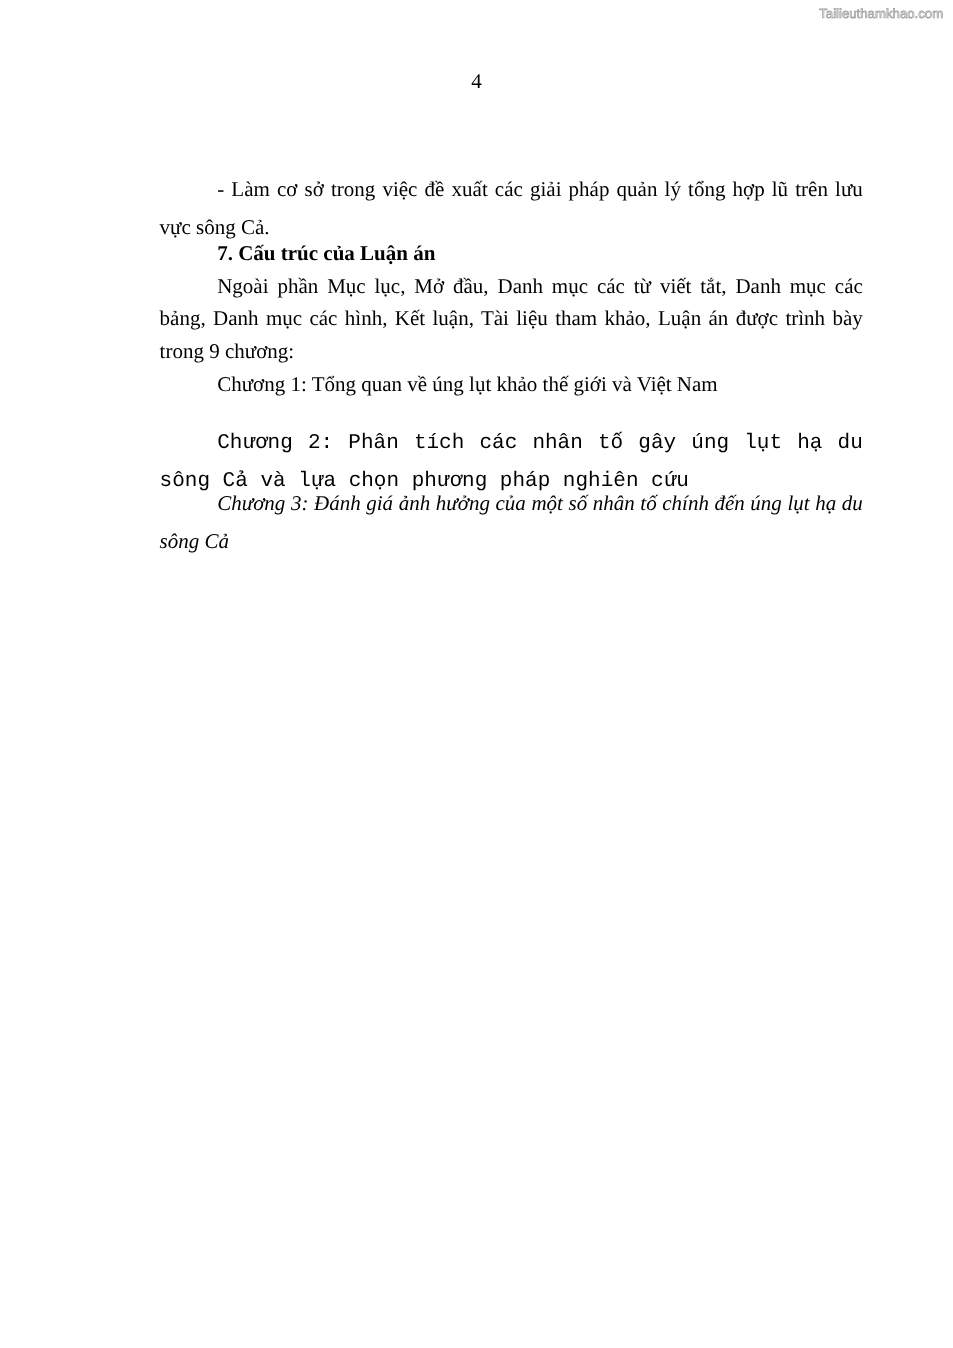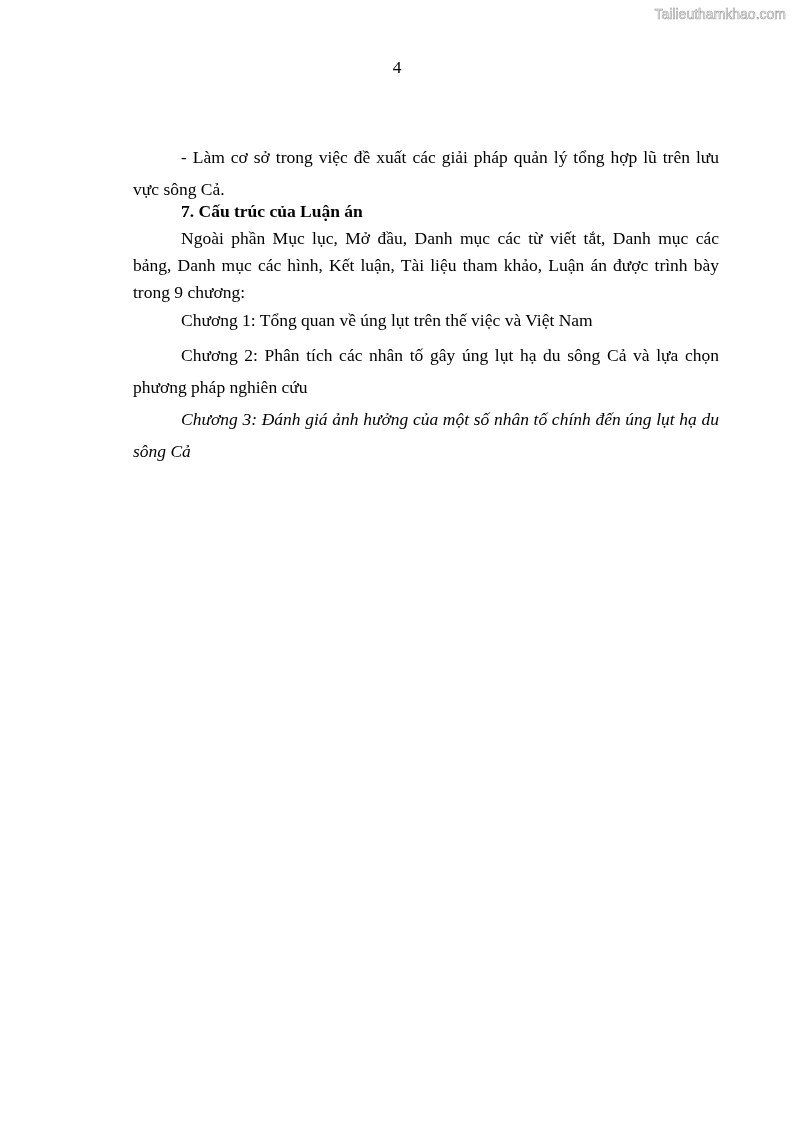--- a/index.html
+++ b/index.html
@@ -13,21 +13,21 @@
       position: relative;
       overflow: hidden;
       font-family: "Liberation Serif", "DejaVu Serif", serif;
       color: #000000;
     }
     .watermark {
       position: absolute;
       top: 6px;
       right: 8px;
       font-family: "Liberation Sans", "DejaVu Sans", sans-serif;
-      font-size: 14px;
+      font-size: 11px;
       color: #ffffff;
       -webkit-text-stroke: 0.6px #9a9a9a;
       letter-spacing: 0px;
     }
     .page-number {
       position: absolute;
       top: 57px;
       left: 0;
       width: 794px;
       text-align: center;
@@ -49,21 +49,21 @@
     .heading {
       font-weight: bold;
       text-indent: 48px;
       margin: 0;
       line-height: 30px;
     }
     .p1 { position: absolute; top: 12px; left: 0; width: 586px; }
     .h7 { position: absolute; top: 67px; left: 0; width: 586px; }
     .p2 { position: absolute; top: 96px; left: 0; width: 586px; line-height: 27px; }
     .c1 { position: absolute; top: 177px; left: 0; width: 586px; }
-    .c2 { position: absolute; top: 210px; left: 0; width: 586px; }
+    .c2 { position: absolute; top: 224px; left: 0; width: 586px; font-family: Liberation Mono, monospace; }
     .c3 { position: absolute; top: 274px; left: 0; width: 586px; font-style: italic; }
     .p1 .para, .c2 .para, .c3 .para { line-height: 32px; }
   </style>
 </head>
 <body>
 
 <div class="watermark">Tailieuthamkhao.com</div>
 
 <div class="page-number">4</div>
 
@@ -71,21 +71,21 @@
   <div class="p1">
     <p class="para">- Làm cơ sở trong việc đề xuất các giải pháp quản lý tổng hợp lũ trên lưu vực sông Cả.</p>
   </div>
   <div class="h7">
     <p class="heading">7. Cấu trúc của Luận án</p>
   </div>
   <div class="p2">
     <p class="para">Ngoài phần Mục lục, Mở đầu, Danh mục các từ viết tắt, Danh mục các bảng, Danh mục các hình, Kết luận, Tài liệu tham khảo, Luận án được trình bày trong 9 chương:</p>
   </div>
   <div class="c1">
-    <p class="para">Chương 1: Tổng quan về úng lụt trên thế việc và Việt Nam</p>
+    <p class="para">Chương 1: Tổng quan về úng lụt khảo thế giới và Việt Nam</p>
   </div>
   <div class="c2">
     <p class="para">Chương 2: Phân tích các nhân tố gây úng lụt hạ du sông Cả và lựa chọn phương pháp nghiên cứu</p>
   </div>
   <div class="c3">
     <p class="para">Chương 3: Đánh giá ảnh hưởng của một số nhân tố chính đến úng lụt hạ du sông Cả</p>
   </div>
 </div>
 
 </body></html>

